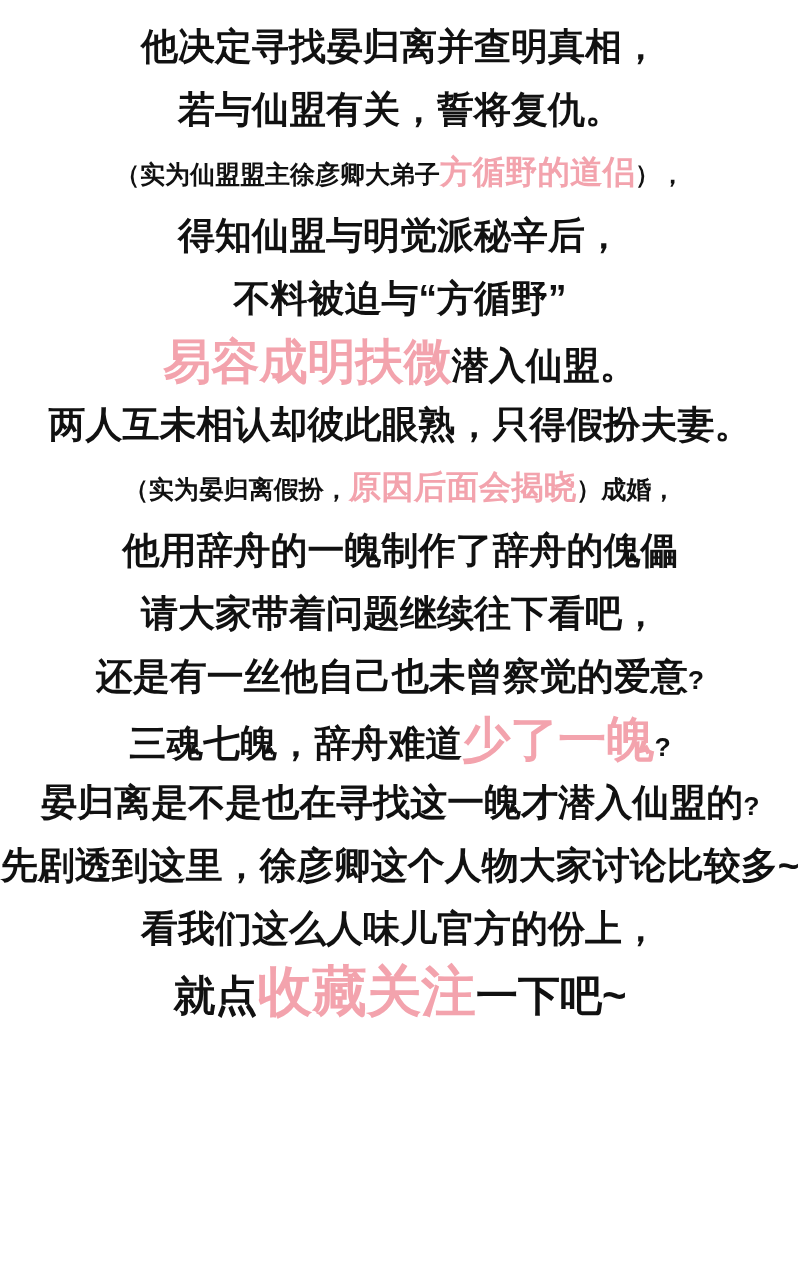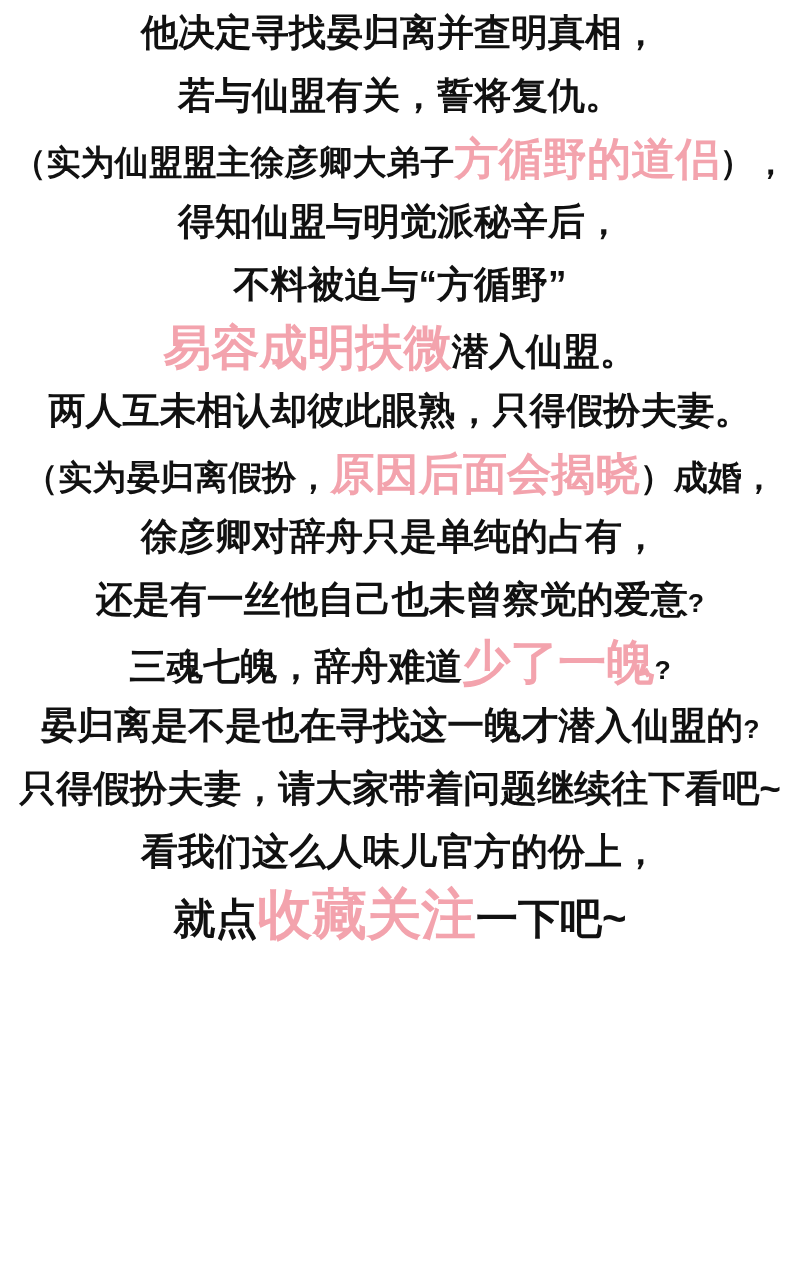--- a/index.html
+++ b/index.html
@@ -14,35 +14,35 @@
   }
   .page {
     position: relative;
     width: 800px;
     height: 1272px;
     overflow: hidden;
     background: var(--bg);
     font-family: "Liberation Sans", "DejaVu Sans", sans-serif;
     font-weight: 900;
     box-sizing: border-box;
-    padding-top: 1px;
+    padding-top: 15px;
   }
   .text-block {
     width: 100%;
   }
   .line {
     height: 63px;
     line-height: 63px;
     text-align: center;
     white-space: nowrap;
     font-size: 37px;
     color: var(--text-color);
     letter-spacing: 0px;
   }
-  .line.small { font-size: 34px; }
+  .line.small { font-size: 25px; }
   .line.large { font-size: 42px; }
   .seg-normal { color: var(--text-color); }
   .seg-highlight {
     color: var(--pink);
     font-size: 1.3em;
   }
   .seg-qmark {
     color: var(--text-color);
     font-size: 0.72em;
     font-weight: 700;
@@ -54,21 +54,22 @@
 <div class="page">
   <div class="text-block" id="text-block">
       <div class="line"><span class="seg-normal">他决定寻找晏归离并查明真相，</span></div>
       <div class="line"><span class="seg-normal">若与仙盟有关，誓将复仇。</span></div>
       <div class="line small"><span class="seg-normal">（实为仙盟盟主徐彦卿大弟子</span><span class="seg-highlight">方循野的道侣</span><span class="seg-normal">），</span></div>
       <div class="line"><span class="seg-normal">得知仙盟与明觉派秘辛后，</span></div>
       <div class="line"><span class="seg-normal">不料被迫与“方循野”</span></div>
       <div class="line"><span class="seg-highlight">易容成明扶微</span><span class="seg-normal">潜入仙盟。</span></div>
       <div class="line"><span class="seg-normal">两人互未相认却彼此眼熟，只得假扮夫妻。</span></div>
       <div class="line small"><span class="seg-normal">（实为晏归离假扮，</span><span class="seg-highlight">原因后面会揭晓</span><span class="seg-normal">）成婚，</span></div>
-      <div class="line"><span class="seg-normal">徐彦卿对辞舟只是单纯的占有，</span></div>
+      <div class="line"><span class="seg-normal">他用辞舟的一魄制作了辞舟的傀儡</span></div>
+      <div class="line"><span class="seg-normal">请大家带着问题继续往下看吧，</span></div>
       <div class="line"><span class="seg-normal">还是有一丝他自己也未曾察觉的爱意</span><span class="seg-qmark">?</span></div>
       <div class="line"><span class="seg-normal">三魂七魄，辞舟难道</span><span class="seg-highlight">少了一魄</span><span class="seg-qmark">?</span></div>
       <div class="line"><span class="seg-normal">晏归离是不是也在寻找这一魄才潜入仙盟的</span><span class="seg-qmark">?</span></div>
-      <div class="line"><span class="seg-normal">只得假扮夫妻，请大家带着问题继续往下看吧~</span></div>
+      <div class="line"><span class="seg-normal">先剧透到这里，徐彦卿这个人物大家讨论比较多~</span></div>
       <div class="line"><span class="seg-normal">看我们这么人味儿官方的份上，</span></div>
       <div class="line large"><span class="seg-normal">就点</span><span class="seg-highlight">收藏关注</span><span class="seg-normal">一下吧~</span></div>
     </div>
 </div>
 
 </body></html>

